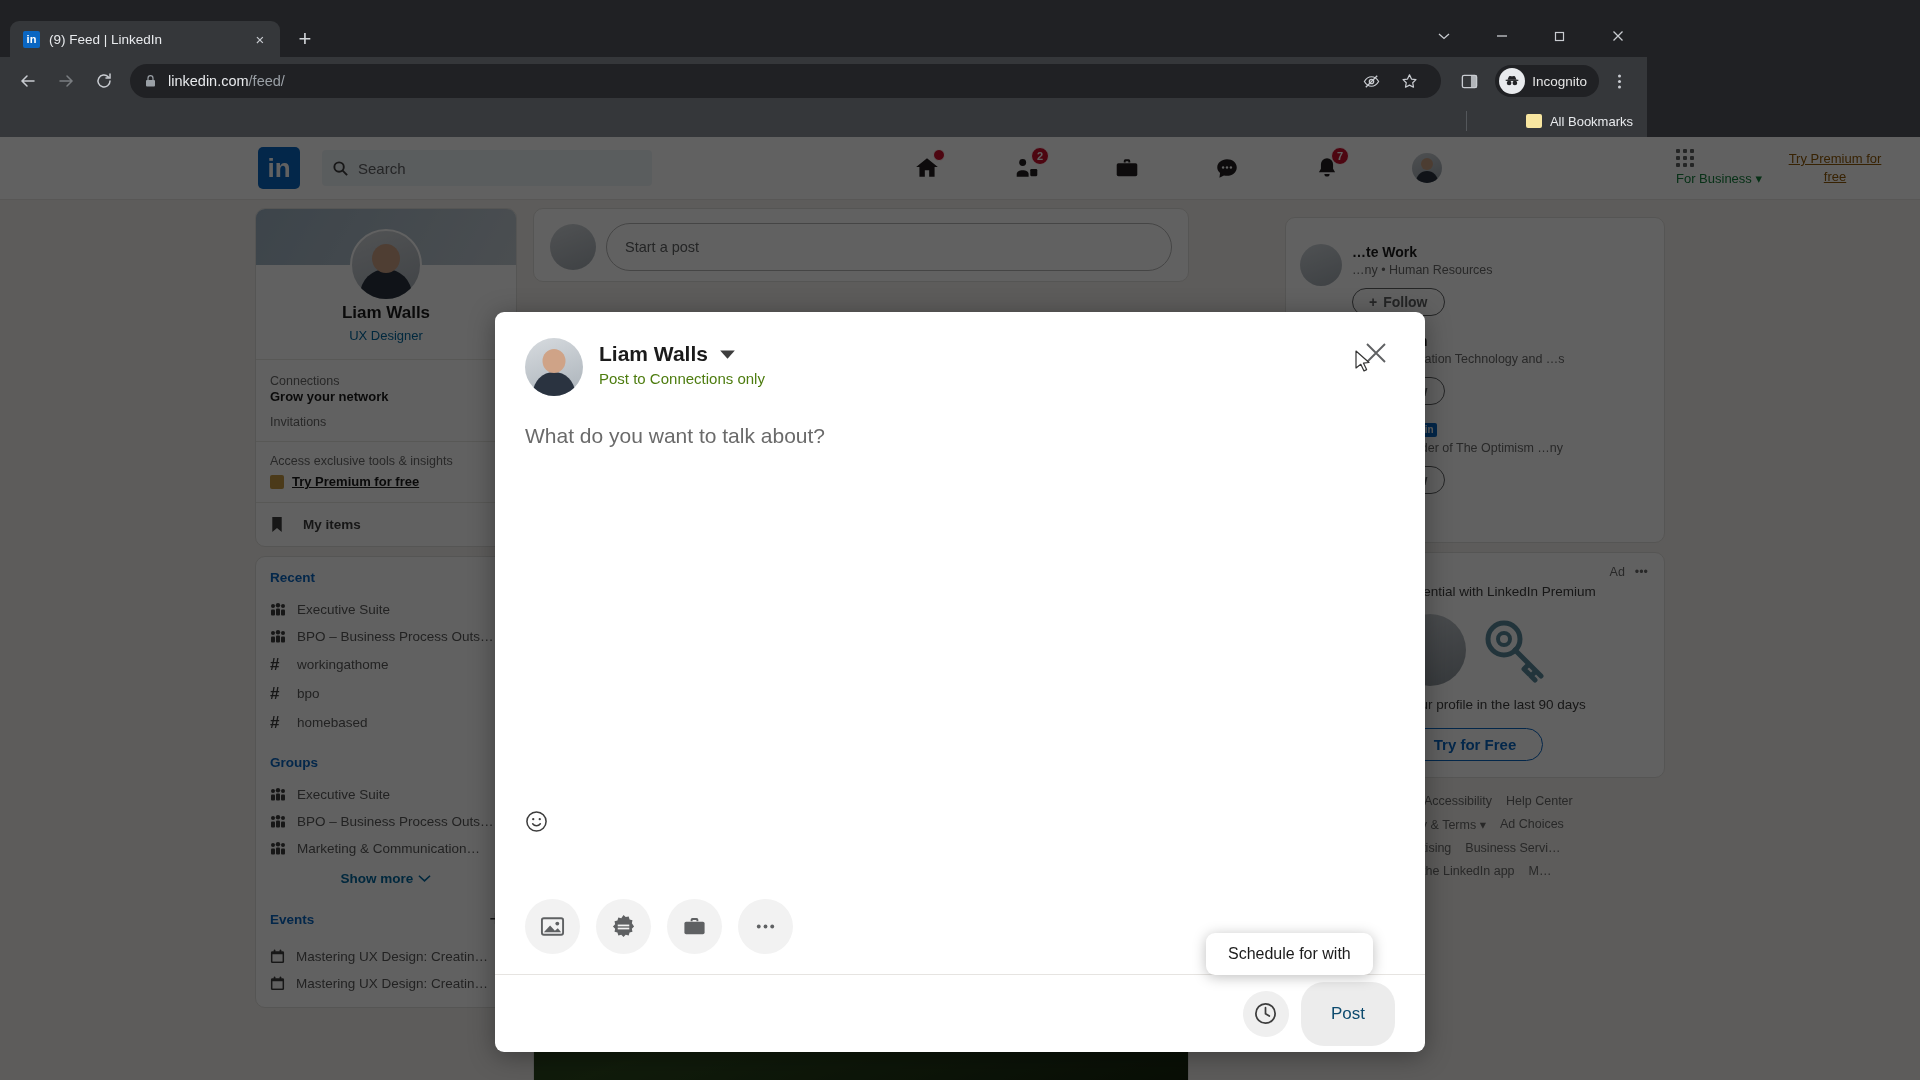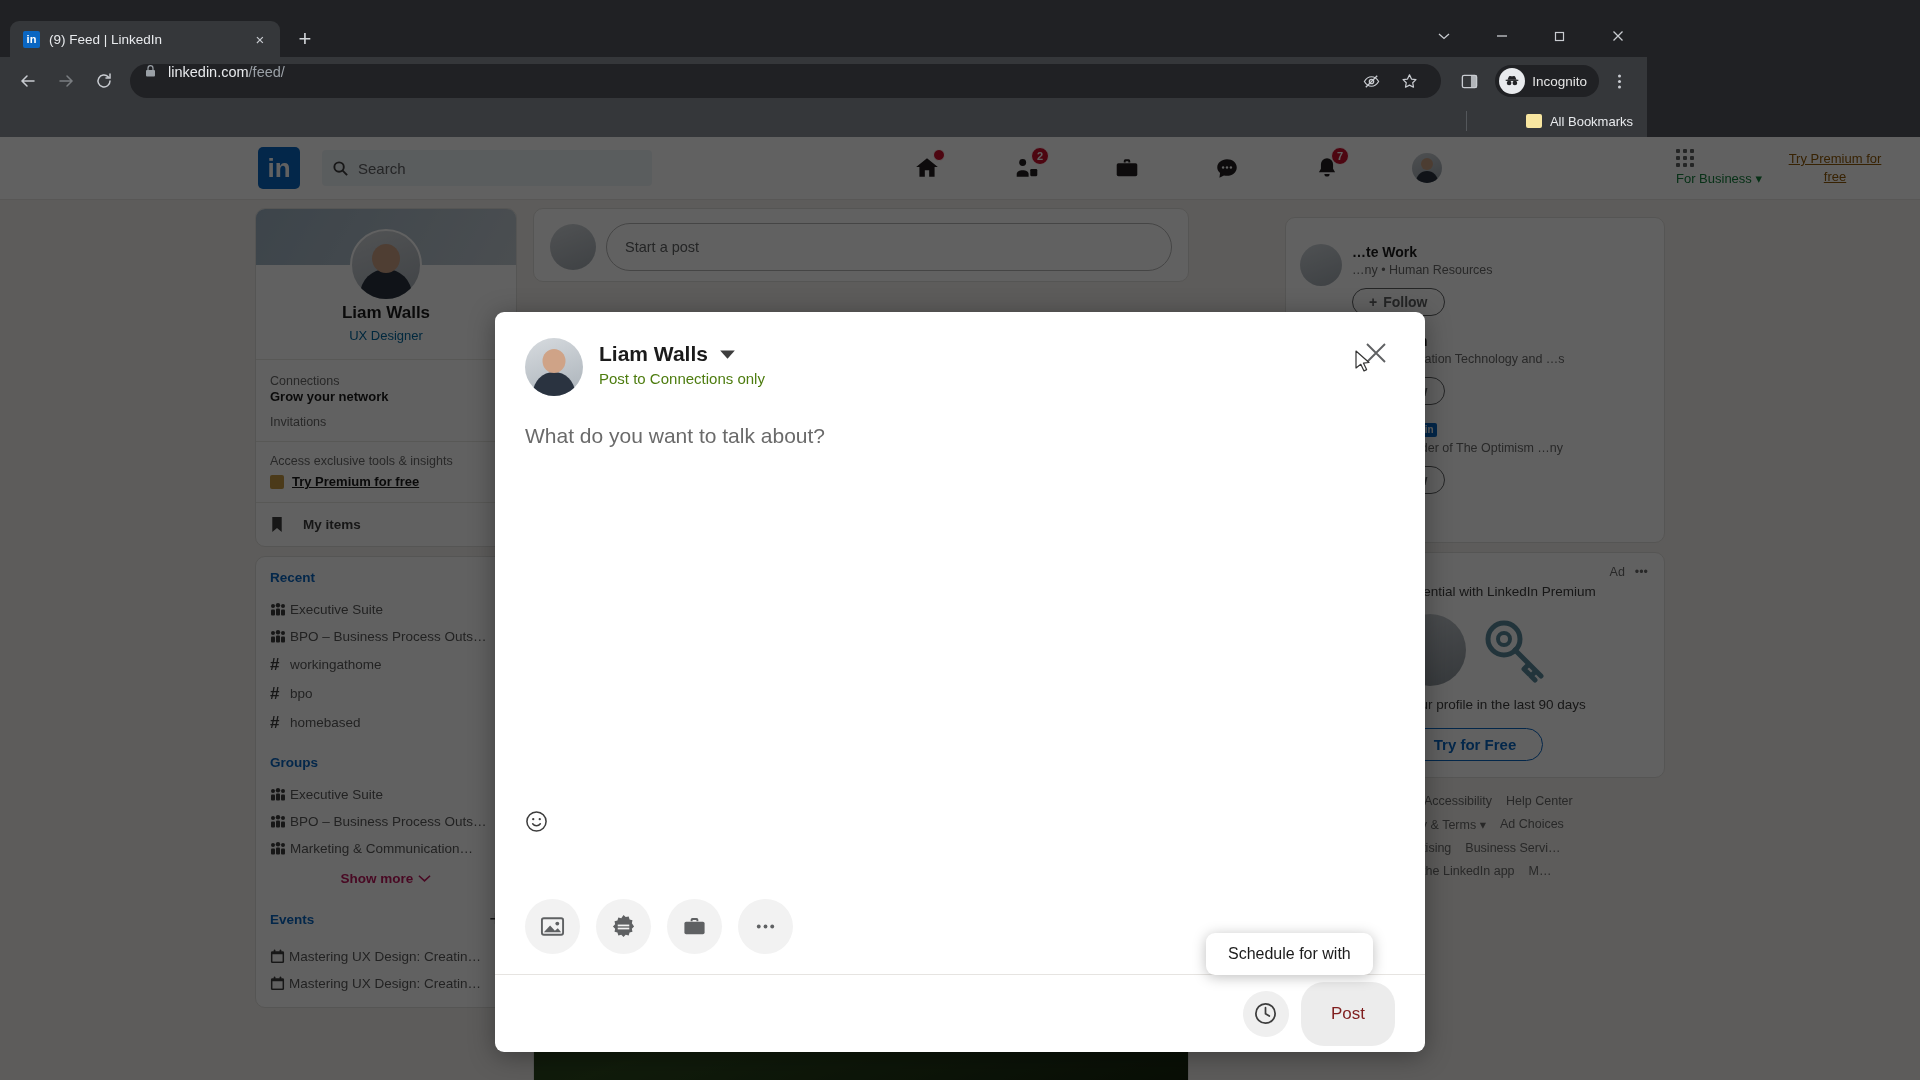--- a/index.html
+++ b/index.html
@@ -63,21 +63,21 @@
   }
   .tb-btn {
     width: 36px; height: 36px; border-radius: 50%;
     display: flex; align-items: center; justify-content: center;
     color: #c9ccd1; flex: 0 0 auto;
   }
   .tb-btn.dim { color: #7a7d81; }
   .omnibox {
     flex: 1 1 auto; height: 34px; background: #202124;
     border-radius: 17px; margin: 0 8px 0 6px;
-    display: flex; padding: 0 14px; gap: 11px;
+    display: flex; align-items: center; padding: 0 14px; gap: 11px;
     min-width: 0;
   }
   .omni-url {
     font-size: 14.5px; color: #e8eaed; white-space: nowrap;
     overflow: hidden; text-overflow: ellipsis;
   }
   .omni-url .path { color: #9aa0a6; }
   .omni-right { display: flex; align-items: center; gap: 2px; margin-left: auto; }
   .incognito-pill {
     display: flex; align-items: center; gap: 7px;
@@ -204,28 +204,28 @@
   .prem-link { font-size: 13px; color: #1b1b1b; font-weight: bold; text-decoration: underline; }
   .myitems { display: flex; align-items: center; gap: 19px; padding: 13px 14px; }
   .myitems-label { font-size: 13.5px; color: #3d3d3d; font-weight: bold; }
 
   .side-card { margin-top: 9px; padding: 13px 14px 10px; }
   .side-head {
     display: flex; align-items: center; justify-content: space-between;
     font-size: 13.5px; color: #0a66c2; font-weight: bold; margin-bottom: 11px;
   }
   .side-item {
-    display: flex; align-items: center; gap: 4px; padding: 6px 0;
+    display: flex; align-items: center; gap: 11px; padding: 6px 0;
     font-size: 13.5px; color: #5a5a5a; white-space: nowrap; overflow: hidden;
   }
   .side-item span.lbl { overflow: hidden; text-overflow: clip; }
   .hash { font-size: 17px; color: #3d3d3d; font-weight: bold; line-height: 1; width: 16px; }
   .showmore {
     display: flex; align-items: center; gap: 5px; justify-content: center;
-    font-size: 13.5px; color: #be185d; padding: 9px 0 4px; font-weight: bold;
+    font-size: 13.5px; color: #0369a1; padding: 9px 0 4px; font-weight: bold;
   }
 
   
   .share-box { padding: 14px 16px 10px; }
   .share-row { display: flex; align-items: center; gap: 10px; }
   .share-input {
     flex: 1; height: 48px; border: 1px solid #b6b6b6; border-radius: 24px;
     display: flex; align-items: center; padding: 0 18px;
     font-size: 14.5px; color: #5f6163;
   }
@@ -327,21 +327,21 @@
   .m-foot {
     border-top: 1px solid #e6e4e1; height: 78px;
     display: flex; align-items: center; justify-content: flex-end;
     padding: 0 30px; gap: 12px;
   }
   .m-clock {
     width: 46px; height: 46px; border-radius: 50%; background: #efefef;
     display: flex; align-items: center; justify-content: center; color: #3d3d3d;
   }
   .m-post {
-    background: #ececec; color: #7f1d1d; border: none; border-radius: 23px;
+    background: #ececec; color: #0c4a6e; border: none; border-radius: 23px;
     padding: 22px 30px; font-size: 17px; font-family: inherit;
   }
   .tooltip {
     position: absolute; z-index: 120;
     left: 1206px; top: 796px;
     background: #fff; border-radius: 9px;
     box-shadow: 0 2px 14px rgba(0,0,0,0.26);
     padding: 12px 22px; font-size: 16px; color: #1b1b1b; white-space: nowrap;
   }
   .cursor { position: absolute; z-index: 130; left: 1355px; top: 213px; }

